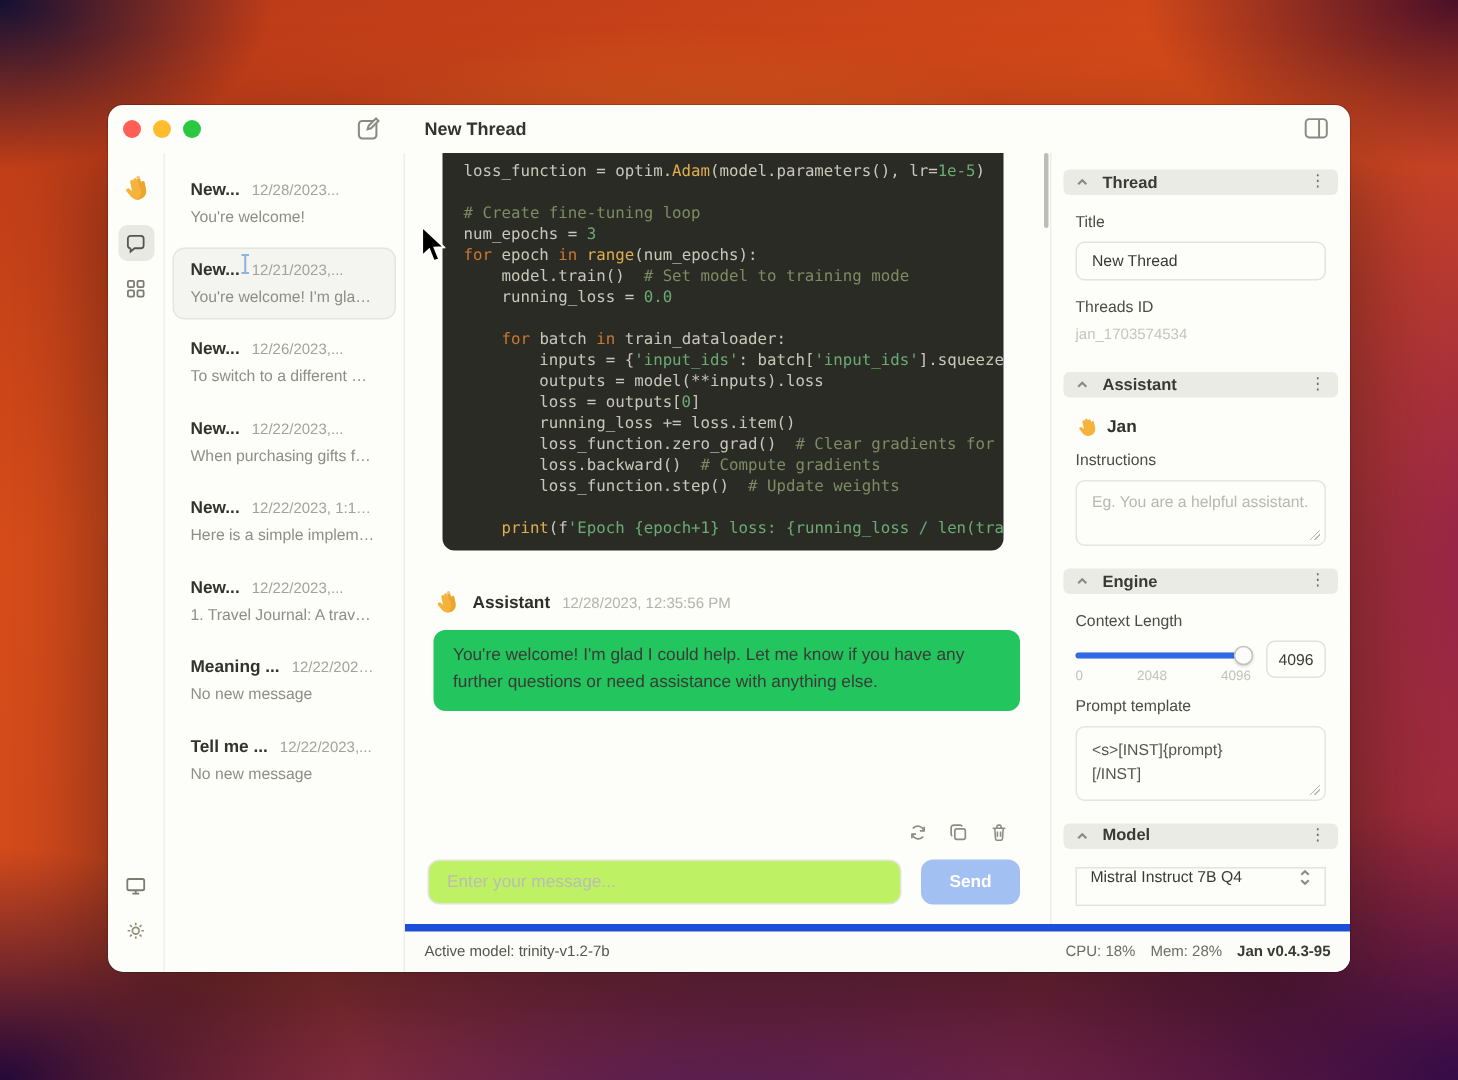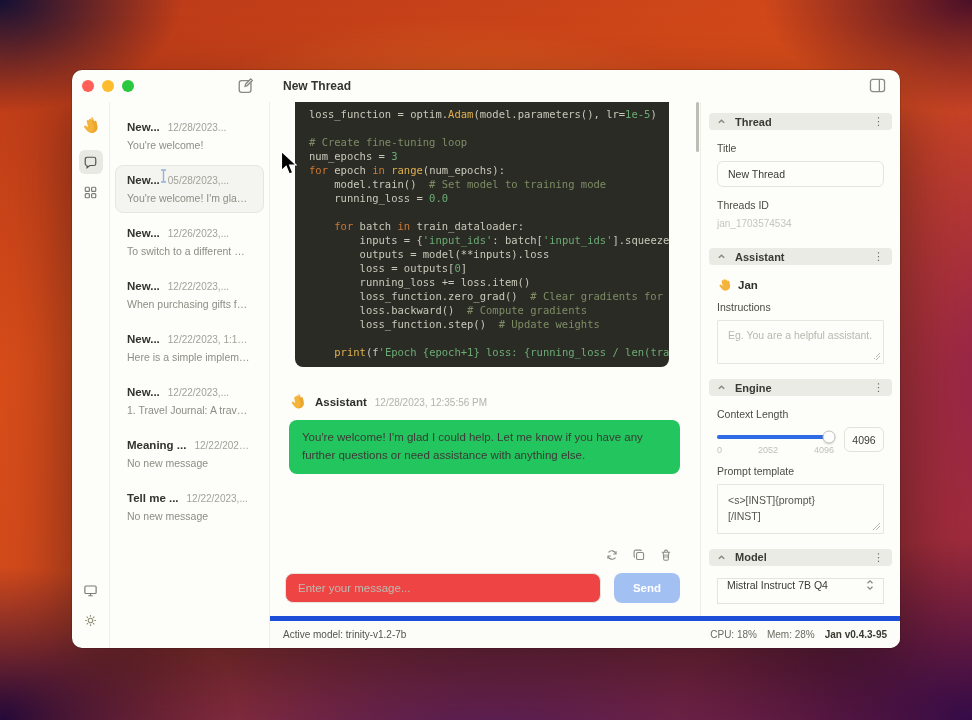--- a/index.html
+++ b/index.html
@@ -69,38 +69,38 @@
   .avatar { width:18px; height:18px; flex:0 0 auto; }
   .msg-role { font-size:11.5px; font-weight:bold; color:#2f2f2a; }
   .msg-time { font-size:10px; color:#b3b3ab; }
   .msg-body { margin-top:9px; font-size:11.5px; color:#3b3b35; line-height:1.55; }
   .msg.assistant .msg-body { background:#22c55e; border-radius:8px; padding:9px 13px; }
 
   .composer { flex:0 0 auto; padding:4px 20px 13px 15px; }
   .action-row { display:flex; justify-content:flex-end; gap:9px; margin:0 5px 9px 0; color:#8c8c84; }
   .action-btn { width:18px; height:18px; display:flex; align-items:center; justify-content:center; }
   .input-row { display:flex; gap:13px; }
-  .chat-input { flex:1; height:30px; border:1px solid #e4e4de; border-radius:8px; padding:0 12px; font-size:11.5px; font-family:"Liberation Sans",sans-serif; color:#3a3a34; background:#ef4444; outline:none; }
+  .chat-input { flex:1; height:30px; border:1px solid #e4e4de; border-radius:8px; padding:0 12px; font-size:11.5px; font-family:"Liberation Sans",sans-serif; color:#3a3a34; background:#bef264; outline:none; }
   .chat-input::placeholder { color:#bcbcb4; }
   .send-btn { width:66px; height:30px; border:none; border-radius:8px; background:#a3c0f2; color:#fff; font-size:11.5px; font-weight:bold; font-family:"Liberation Sans",sans-serif; }
 
   
   .side-panel { width:199px; flex:0 0 auto; padding:11px 8px; overflow:hidden; }
   .section { margin-bottom:9px; }
   .sec-head { background:#ebebe6; border-radius:4px; height:17px; display:flex; align-items:center; padding:0 8px; }
   .sec-chev { width:9px; height:9px; color:#8a8a80; flex:0 0 auto; }
   .sec-title { font-size:11px; font-weight:bold; color:#3a3a34; margin-left:9px; flex:1; }
   .kebab { color:#6e6e66; font-size:11px; letter-spacing:0; line-height:1; }
   .sec-body { padding:4px 8px 6px; }
   .fld-label { font-size:10.5px; color:#4c4c45; margin:8px 0 7px; }
   .text-input { width:100%; height:26px; border:1px solid #e4e4de; border-radius:6px; padding:0 10px; font-size:10.5px; font-family:"Liberation Sans",sans-serif; color:#3a3a34; background:#fdfdf9; outline:none; }
   .muted-id { font-size:10px; color:#c6c6be; margin-bottom:4px; }
   .asst-row { display:flex; align-items:center; gap:5px; margin:8px 0 2px; }
   .asst-name { font-size:11.5px; font-weight:bold; color:#33332d; }
-  .textarea-box { position:relative; border:1px solid #e6e6e0; border-radius:1px; min-height:44px; padding:8px 10px; font-size:10.5px; background:#fdfdf9; }
+  .textarea-box { position:relative; border:1px solid #e6e6e0; border-radius:6px; min-height:44px; padding:8px 10px; font-size:10.5px; background:#fdfdf9; }
   .textarea-box.ph { color:#b8b8b0; }
   .textarea-box.val { color:#55554e; line-height:1.5; }
   .resize-grip { position:absolute; right:3px; bottom:3px; width:7px; height:7px;
     background:linear-gradient(135deg, transparent 0 50%, #b8b8b0 50% 57%, transparent 57% 70%, #b8b8b0 70% 77%, transparent 77%); }
   .slider-row { display:flex; align-items:flex-start; gap:10px; }
   .slider-wrap { flex:1; padding-top:8px; }
   .slider-track { position:relative; height:4px; border-radius:2px; background:#d9d9d3; }
   .slider-fill { position:absolute; left:0; top:0; height:4px; width:96%; border-radius:2px; background:#2e6be5; }
   .slider-handle { position:absolute; left:96%; top:50%; transform:translate(-50%,-50%); width:13px; height:13px; border-radius:50%; background:#fdfdfd; border:1px solid #c2c2bc; box-shadow:0 1px 2px rgba(0,0,0,.15); }
   .tick-row { display:flex; justify-content:space-between; font-size:9px; color:#c2c2ba; margin-top:6px; }
@@ -189,21 +189,21 @@
         <div class="thread-item">
           <div class="t-row">
             <span class="t-title">New...</span>
             <span class="t-date">12/28/2023...</span>
           </div>
           <div class="t-preview">You're welcome!</div>
         </div>
         <div class="thread-item selected">
           <div class="t-row">
             <span class="t-title">New...</span>
-            <span class="t-date">05/28/2023,...</span>
+            <span class="t-date">12/21/2023,...</span>
           </div>
           <div class="t-preview">You're welcome! I'm glad I cou...</div>
         </div>
         <div class="thread-item">
           <div class="t-row">
             <span class="t-title">New...</span>
             <span class="t-date">12/26/2023,...</span>
           </div>
           <div class="t-preview">To switch to a different model,...</div>
         </div>
@@ -377,21 +377,21 @@
             <div class="sec-body">
               <div class="fld-label">Context Length</div>
               <div class="slider-row">
                 <div class="slider-wrap">
                   <div class="slider-track">
                     <div class="slider-fill"></div>
                     <div class="slider-handle"></div>
                   </div>
                   <div class="tick-row">
                     <span>0</span>
-                    <span>2052</span>
+                    <span>2048</span>
                     <span>4096</span>
                   </div>
                 </div>
                 <div class="value-box">4096</div>
               </div>
               <div class="fld-label" style="margin-top:10px;">Prompt template</div>
               <div class="textarea-box val">
                 <div>&lt;s&gt;[INST]{prompt}</div>
                 <div>[/INST]</div>
                 <span class="resize-grip"></span>

